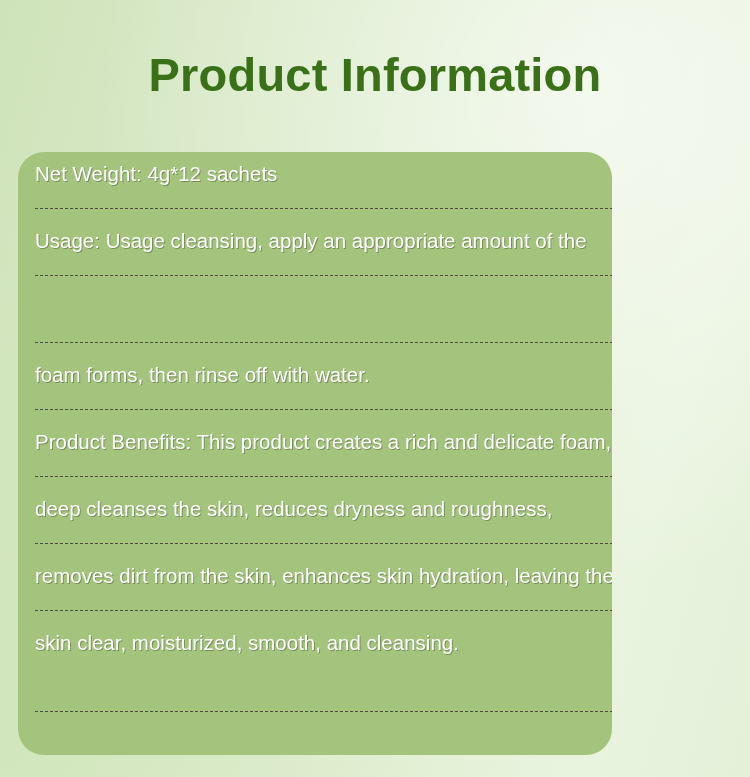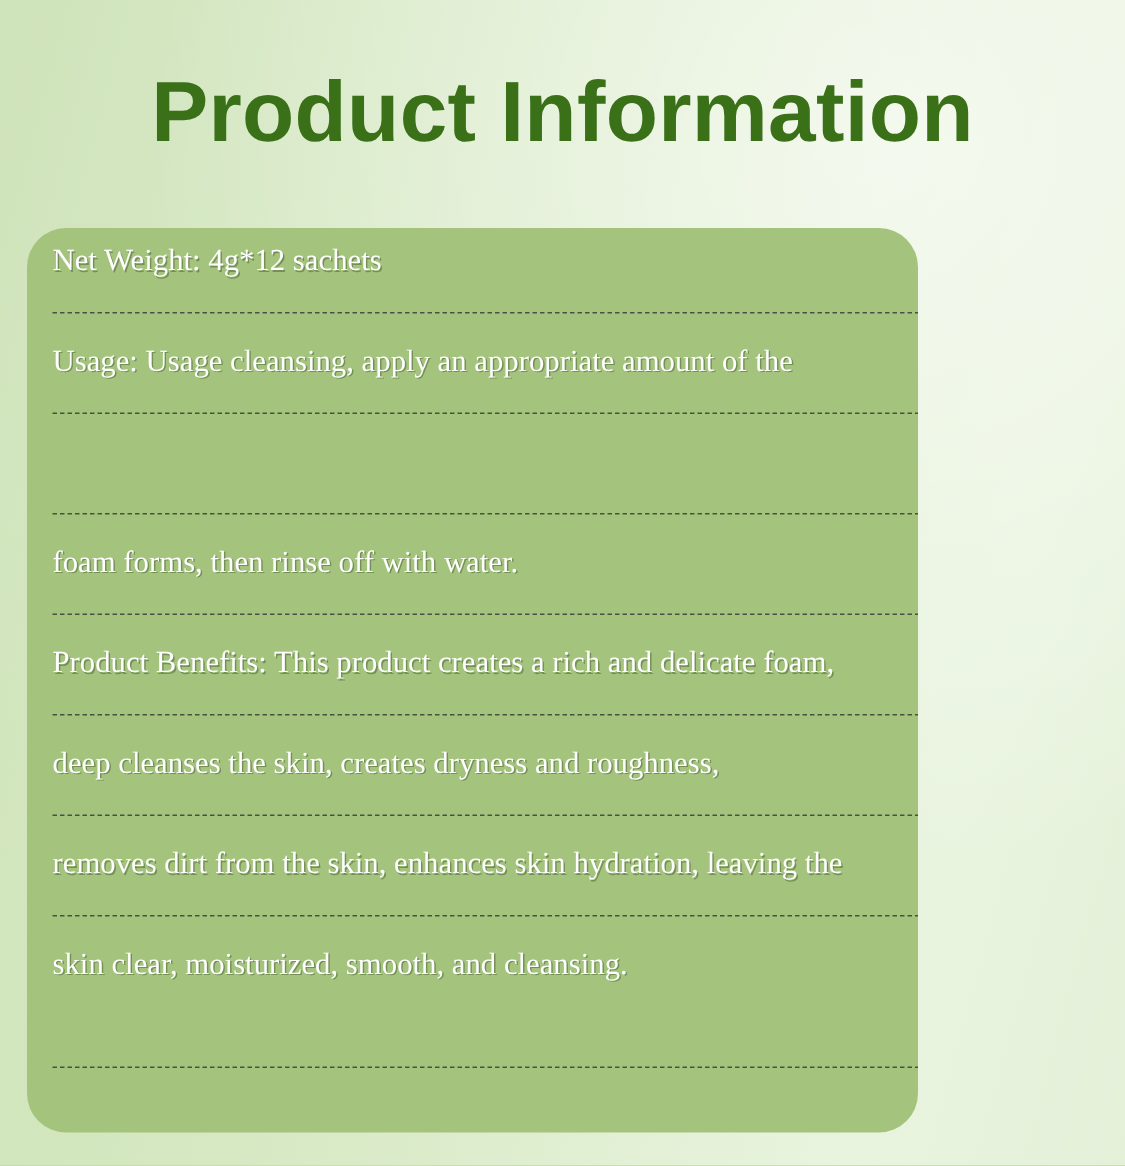--- a/index.html
+++ b/index.html
@@ -39,40 +39,39 @@
       radial-gradient(circle at 8% 94%, rgba(205,228,180,0.45) 0%, rgba(205,228,180,0.0) 50%);
     pointer-events: none;
   }
 
   .page-title {
     position: absolute;
     left: 0;
     top: 46px;
     width: 750px;
     text-align: center;
-    font-size: 57px;
+    font-size: 47px;
     font-weight: bold;
     line-height: 58px;
     letter-spacing: 0.2px;
     color: #3a7018;
     white-space: nowrap;
   }
 
   .info-card {
     position: absolute;
     left: 18px;
     top: 152px;
     width: 594px;
     height: 603px;
     background: #a4c47e;
     border-radius: 26px;
     box-sizing: border-box;
     padding: 0;
     overflow: hidden;
-    font-family: Liberation Serif, serif;
   }
 
   .info-rows {
     position: absolute;
     left: 17px;
     top: 0;
     width: 678px;
   }
 
   .info-row {
@@ -134,21 +133,21 @@
         <div class="row-text">foam forms, then rinse off with water.</div>
         <div class="row-rule"></div>
       </div>
 
       <div class="info-row">
         <div class="row-text">Product Benefits: This product creates a rich and delicate foam,</div>
         <div class="row-rule"></div>
       </div>
 
       <div class="info-row">
-        <div class="row-text">deep cleanses the skin, creates dryness and roughness,</div>
+        <div class="row-text">deep cleanses the skin, reduces dryness and roughness,</div>
         <div class="row-rule"></div>
       </div>
 
       <div class="info-row">
         <div class="row-text">removes dirt from the skin, enhances skin hydration, leaving the</div>
         <div class="row-rule"></div>
       </div>
 
       <div class="info-row last">
         <div class="row-text">skin clear, moisturized, smooth, and cleansing.</div>

